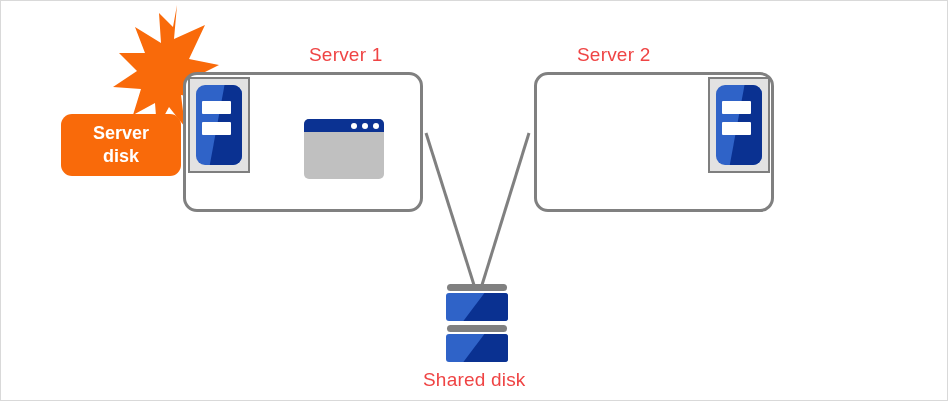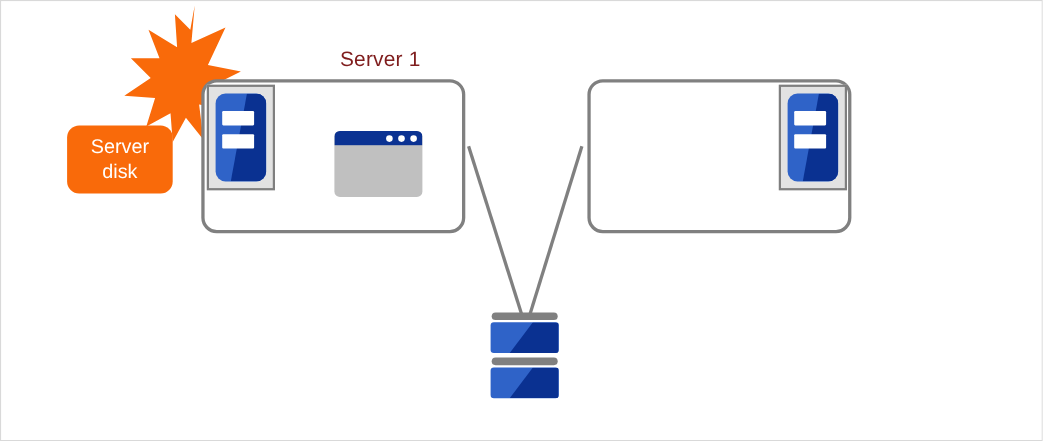--- a/index.html
+++ b/index.html
@@ -24,21 +24,21 @@
   
   .server-box {
     border: 3px solid #808080;
     border-radius: 14px;
     background: #ffffff;
     box-sizing: border-box;
   }
 
   
   .caption {
-    color: #7f1d1d;
+    color: #ef4444;
     font-size: 19px;
     line-height: 22px;
     white-space: nowrap;
     letter-spacing: 0.2px;
   }
 
   
   .srv-icon {
     background: #e2e2e2;
     border: 2px solid #7f7f7f;
@@ -142,21 +142,21 @@
     <line x1="528" y1="132" x2="481" y2="284" stroke="#808080" stroke-width="3"></line>
   </svg>
 
   <svg class="abs" style="left:110px; top:2px; width:110px; height:130px;">
     <polygon fill="#f96a0a" points="
       66,2 63,36 94,22 78,56 108,62 76,78 103,98
       70,92 74,124 58,104 46,126 44,100 22,112 30,86
       2,84 26,68 8,50 34,50 24,24 50,40 48,10 62,24"></polygon>
   </svg>
 
-  <div class="abs alert-badge" style="left:60px; top:113px; width:96px; height:62px;">
+  <div class="abs alert-badge" style="left:60px; top:113px; width:120px; height:62px;font-weight:bold;">
     <span>Server</span>
     <span>disk</span>
   </div>
 
   <div class="abs caption" style="left:308px; top:43px;">Server 1</div>
 
   <div class="abs server-box" style="left:182px; top:71px; width:240px; height:140px;"></div>
 
   <div class="abs srv-icon" style="left:187px; top:76px; width:62px; height:96px;">
     <div class="srv-icon-inner">
@@ -168,20 +168,21 @@
 
 
   <div class="abs appwin" style="left:303px; top:118px; width:80px; height:60px;">
     <div class="appwin-title">
       <span class="appwin-dot"></span>
       <span class="appwin-dot"></span>
       <span class="appwin-dot"></span>
     </div>
   </div>
 
+  <div class="abs caption" style="left:576px; top:43px;">Server 2</div>
 
   <div class="abs server-box" style="left:533px; top:71px; width:240px; height:140px;"></div>
 
   <div class="abs srv-icon" style="left:707px; top:76px; width:62px; height:96px;">
     <div class="srv-icon-inner">
       <div class="srv-icon-shade"></div>
       <div class="srv-bar b1"></div>
       <div class="srv-bar b2"></div>
     </div>
   </div>
@@ -194,14 +195,15 @@
         </div>
     </div>
     <div class="disk-unit" style="margin-top:4px;">
       <div class="disk-cap"></div>
       <div class="disk-body">
           <div class="shade"></div>
         </div>
     </div>
   </div>
 
+  <div class="abs caption" style="left:422px; top:368px;">Shared disk</div>
 
 </div>
 
 </body></html>

